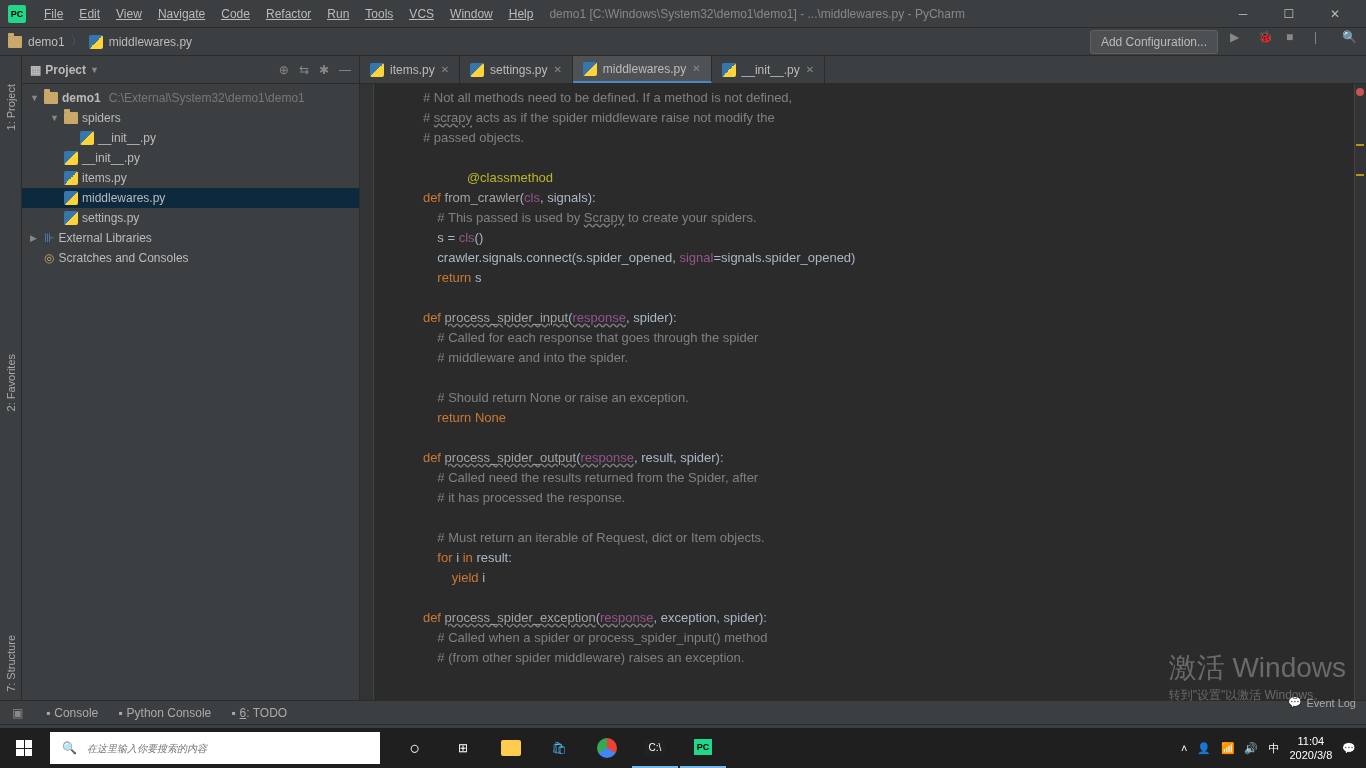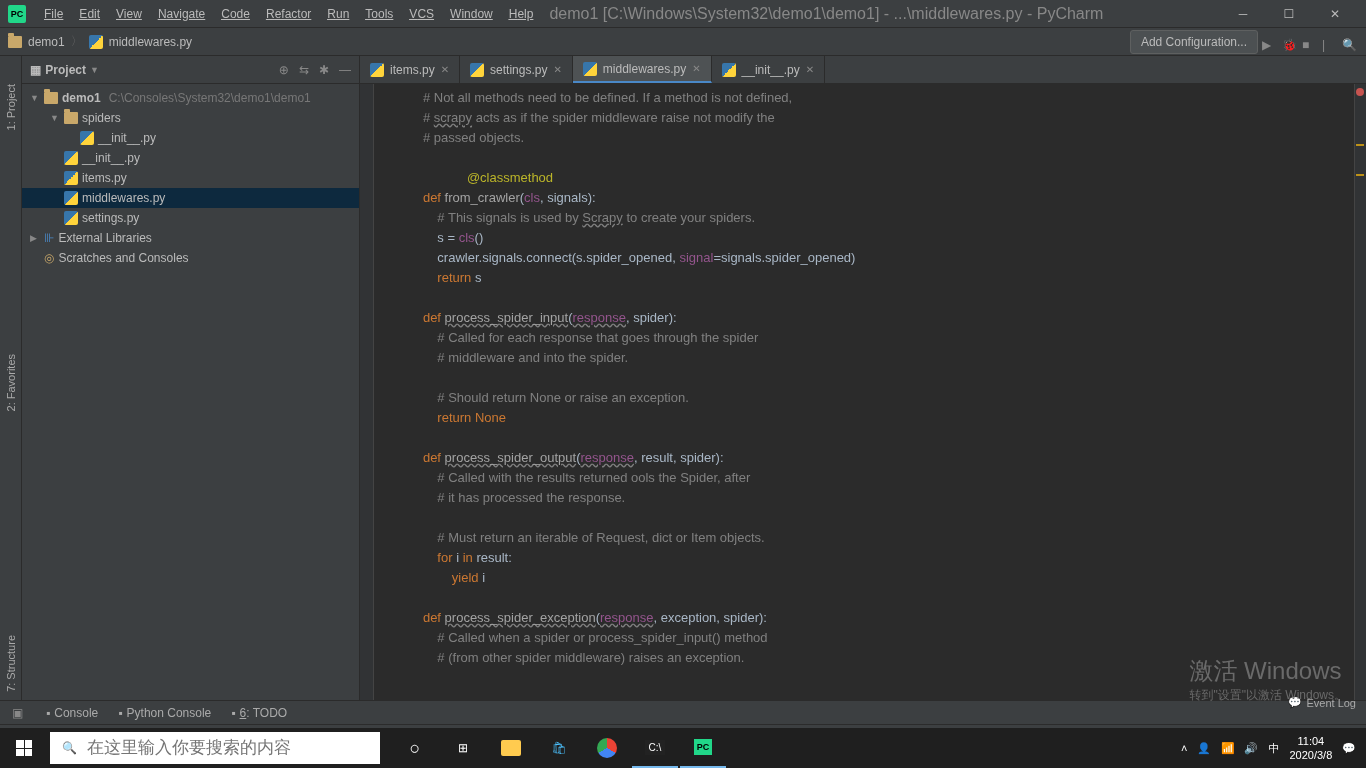--- a/index.html
+++ b/index.html
@@ -1,30 +1,30 @@
 <!DOCTYPE html>
 <html><head>
 <meta charset="utf-8">
 <style>
 * { margin:0; padding:0; box-sizing:border-box; font-family:"Segoe UI",Arial,sans-serif; }
 body { background:#3c3f41; color:#bbb; font-size:12px; width:1366px; height:768px; overflow:hidden; position:relative; }
 .titlebar { height:28px; background:#3c3f41; display:flex; align-items:center; padding:0 8px; border-bottom:1px solid #2b2b2b; }
 .pc-logo { width:18px; height:18px; background:#21d789; color:#000; font-weight:bold; font-size:9px; display:flex; align-items:center; justify-content:center; margin-right:10px; border-radius:2px; }
 .menu-item { padding:0 8px; text-decoration:underline; text-decoration-color:#bbb; cursor:pointer; color:#bbb; }
 .menu-item::first-letter { text-decoration:underline; }
-.title-path { margin-left:8px; color:#888; font-size:16px; }
+.title-path { margin-left:8px; color:#888; font-size:12px; }
 .win-controls { margin-left:auto; display:flex; gap:0; }
 .win-btn { width:46px; height:28px; display:flex; align-items:center; justify-content:center; color:#bbb; cursor:pointer; }
 .navbar { height:28px; background:#3c3f41; display:flex; align-items:center; padding:0 8px; border-bottom:1px solid #2b2b2b; }
 .breadcrumb { display:flex; align-items:center; gap:6px; }
 .folder-icon { width:14px; height:12px; background:#c9a86a; border-radius:1px; position:relative; }
 .folder-icon::before { content:''; position:absolute; top:-3px; left:0; width:6px; height:3px; background:#c9a86a; border-radius:1px 1px 0 0; }
 .py-icon { width:14px; height:14px; background:linear-gradient(135deg,#3776ab 50%,#ffd43b 50%); border-radius:2px; }
 .crumb-sep { color:#666; }
-.nav-right { margin-left:auto; display:flex; align-items:flex-end; gap:4px;padding-left:31px; }
+.nav-right { margin-left:auto; display:flex; align-items:flex-start; gap:12px;padding-left:31px; }
 .config-btn { background:#4c5052; border:1px solid #5e6060; padding:4px 10px; border-radius:3px; color:#bbb; cursor:pointer; }
 .tool-icon { width:16px; height:16px; color:#888; cursor:pointer; }
 .main { display:flex; height:644px; }
 .left-gutter { width:22px; background:#3c3f41; border-right:1px solid #2b2b2b; display:flex; flex-direction:column; align-items:center; padding-top:20px; gap:40px; }
 .gutter-label { writing-mode:vertical-lr; transform:rotate(180deg); color:#aaa; font-size:11px; cursor:pointer; padding:8px 2px; }
 .sidebar { width:338px; background:#3c3f41; border-right:1px solid #2b2b2b; display:flex; flex-direction:column; }
 .sidebar-header { height:28px; display:flex; align-items:center; padding:0 8px; border-bottom:1px solid #2b2b2b; }
 .sidebar-title { display:flex; align-items:center; gap:4px; font-weight:bold; }
 .sidebar-tools { margin-left:auto; display:flex; gap:10px; color:#888; }
 .tree { padding:4px 0; }
@@ -60,28 +60,28 @@
 .status-right { margin-left:auto; display:flex; align-items:center; gap:12px; }
 .progress-track { width:140px; height:4px; background:#555; border-radius:2px; }
 .progress-fill { width:0%; height:100%; background:#888; }
 .prog-close { color:#888; cursor:pointer; }
 .event-log { position:absolute; right:10px; top:696px; color:#aaa; font-size:11px; display:flex; align-items:center; gap:4px; }
 .taskbar { height:40px; background:#1f1f1f; display:flex; align-items:center; position:absolute; bottom:0; left:0; right:0; }
 .start-btn { width:48px; height:40px; display:flex; align-items:center; justify-content:center; cursor:pointer; }
 .win-logo { width:16px; height:16px; display:grid; grid-template-columns:1fr 1fr; grid-template-rows:1fr 1fr; gap:1px; }
 .win-logo span { background:#fff; }
 .searchbox { width:330px; height:32px; background:#fff; display:flex; align-items:center; padding:0 12px; gap:10px; margin-left:2px; }
-.searchbox input { border:none; outline:none; flex:1; font-size:17px; color:#666; }
+.searchbox input { border:none; outline:none; flex:1; font-size:10px; color:#666;font-style:italic; }
 .task-icons { display:flex; align-items:center; margin-left:12px; gap:2px; }
 .task-icon { width:46px; height:40px; display:flex; align-items:center; justify-content:center; cursor:pointer; }
 .task-icon.active { border-bottom:2px solid #76b9ed; }
 .tray { margin-left:auto; display:flex; align-items:center; gap:10px; padding:0 10px; color:#fff; font-size:11px; }
 .tray-time { text-align:center; line-height:14px; }
 .watermark { position:absolute; right:20px; bottom:64px; color:#6a6a6a; text-align:left; }
-.watermark .big { font-size:24px;margin-top:8px; } .watermark .small { font-size:12px; }
+.watermark .big { font-size:28px;margin-top:8px; } .watermark .small { font-size:12px; }
 .u { text-decoration:underline; }
 </style>
 </head>
 <body>
 
 <div class="titlebar">
   <div class="pc-logo">PC</div>
   <div id="menu-container" style="display: flex;">
       <span class="menu-item"><span class="u">F</span>ile</span>
       <span class="menu-item"><span class="u">E</span>dit</span>
@@ -140,21 +140,21 @@
         <span>⇆</span>
         <span>✱</span>
         <span>—</span>
       </div>
     </div>
     <div class="tree">
       <div class="tree-row" style="padding-left:8px">
         <span class="tree-arrow">▼</span>
           <span class="folder-icon"></span>
         <span class="tree-label" style="font-weight:bold">demo1</span>
-        <span class="tree-path">C:\Consoles\System32\demo1\demo1</span>
+        <span class="tree-path">C:\External\System32\demo1\demo1</span>
       </div>
       <div class="tree-row" style="padding-left:28px">
         <span class="tree-arrow">▼</span>
           <span class="folder-icon"></span>
         <span class="tree-label">spiders</span>
       </div>
       <div class="tree-row" style="padding-left:58px">
         <span class="py-icon"></span>
           <span class="tree-label">__init__.py</span>
       </div>
@@ -211,34 +211,34 @@
         </div>
       </div>
     <div class="code-body">
       <div class="fold-gutter"></div>
       <div class="code" id="code">        <span class="c-comment"># Not all methods need to be defined. If a method is not defined,</span>
         <span class="c-comment"># </span><span class="c-comment c-warn">scrapy</span><span class="c-comment"> acts as if the spider middleware raise not modify the</span>
         <span class="c-comment"># passed objects.</span>
 
         <span class="c-dec">@classmethod</span>
         <span class="c-kw">def </span><span class="c-fn">from_crawler</span><span class="">(</span><span class="c-self">cls</span><span class="">, signals):</span>
-            <span class="c-comment"># This signals is used by </span><span class="c-comment c-warn">Scrapy</span><span class="c-comment"> to create your spiders.</span>
+            <span class="c-comment"># This passed is used by </span><span class="c-comment c-warn">Scrapy</span><span class="c-comment"> to create your spiders.</span>
             <span class="">s = </span><span class="c-self">cls</span><span class="">()</span>
             <span class="">crawler.signals.connect(s.spider_opened, </span><span class="c-self">signal</span><span class="">=signals.spider_opened)</span>
             <span class="c-kw">return </span><span class="">s</span>
 
         <span class="c-kw">def </span><span class="c-fn c-warn">process_spider_input</span><span class="">(</span><span class="c-self c-warn">response</span><span class="">, spider):</span>
             <span class="c-comment"># Called for each response that goes through the spider</span>
             <span class="c-comment"># middleware and into the spider.</span>
 
             <span class="c-comment"># Should return None or raise an exception.</span>
             <span class="c-kw">return None</span>
 
         <span class="c-kw">def </span><span class="c-fn c-warn">process_spider_output</span><span class="">(</span><span class="c-self c-warn">response</span><span class="">, result, spider):</span>
-            <span class="c-comment"># Called with the results returned ools the Spider, after</span>
+            <span class="c-comment"># Called need the results returned from the Spider, after</span>
             <span class="c-comment"># it has processed the response.</span>
 
             <span class="c-comment"># Must return an iterable of Request, dict or Item objects.</span>
             <span class="c-kw">for </span><span class="">i </span><span class="c-kw">in </span><span class="">result:</span>
                 <span class="c-kw">yield </span><span class="">i</span>
 
         <span class="c-kw">def </span><span class="c-fn c-warn">process_spider_exception</span><span class="">(</span><span class="c-self c-warn">response</span><span class="">, exception, spider):</span>
             <span class="c-comment"># Called when a spider or process_spider_input() method</span>
             <span class="c-comment"># (from other spider middleware) raises an exception.</span>
 </div>

